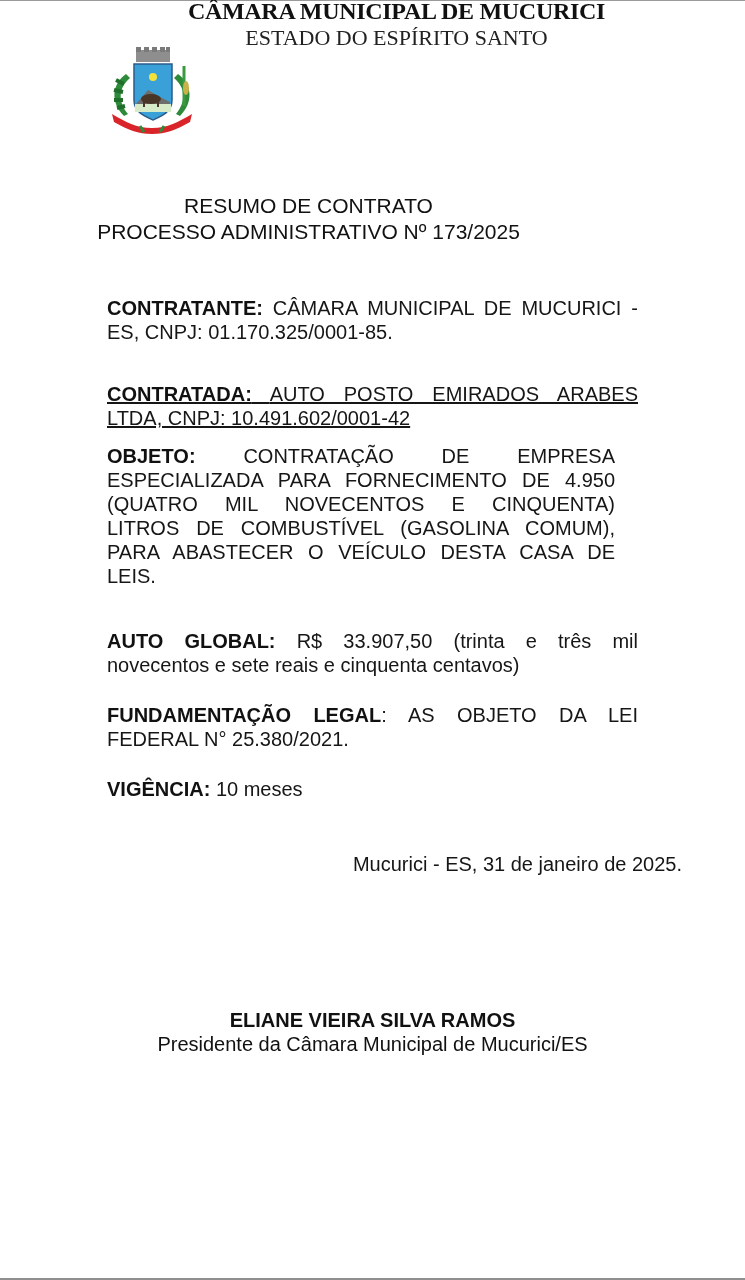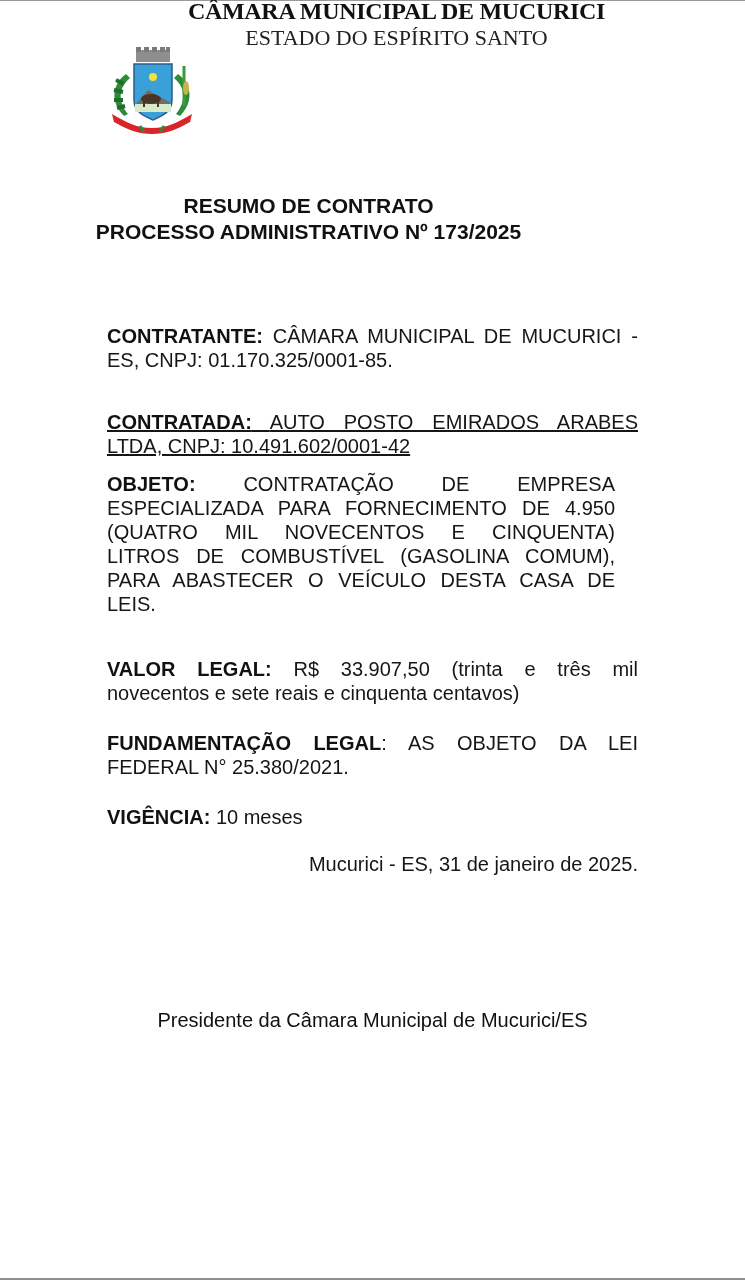--- a/index.html
+++ b/index.html
@@ -40,39 +40,39 @@
       font-size: 22px;
       line-height: 26px;
       color: #222;
     }
     .crest {
       position: absolute; left: 106px; top: 44px; width: 92px; height: 90px;
     }
     .heading {
       position: absolute; left: 0; width: 617px; top: 193px;
       text-align: center;
-      font-weight: bold;
+      font-weight: normal;
       font-size: 21px;
       line-height: 26px;
     }
     .block {
       position: absolute; left: 107px;
       font-size: 20px;
       line-height: 24px;
       text-align: justify;
       color: #161616;
-      margin-top: 28px;
     }
     .block b { font-weight: bold; color: #111; }
     .justify-last { text-align-last: justify; }
     .date-line {
       position: absolute; left: 0; width: 638px; top: 852px;
       text-align: right;
       font-size: 20px; line-height: 24px;
       color: #161616;
+      padding-left: 44px;
     }
     .signer {
       position: absolute; left: 0; width: 745px; top: 1008px;
       text-align: center;
       font-size: 20px; line-height: 24px;
     }
     .signer .name { font-weight: bold; color: #111; }
   </style>
 </head>
 <body>
@@ -130,32 +130,33 @@
 <div class="block" style="top:444px; width:508px;">
   <div class="justify-last"><b>OBJETO:</b> <span>CONTRATAÇÃO DE EMPRESA</span></div>
   <div class="justify-last">ESPECIALIZADA PARA FORNECIMENTO DE 4.950</div>
   <div class="justify-last">(QUATRO MIL NOVECENTOS E CINQUENTA)</div>
   <div class="justify-last">LITROS DE COMBUSTÍVEL (GASOLINA COMUM),</div>
   <div class="justify-last">PARA ABASTECER O VEÍCULO DESTA CASA DE</div>
   <div>LEIS.</div>
 </div>
 
 <div class="block" style="top:629px; width:531px;">
-  <div class="justify-last"><b>VALOR LEGAL:</b> <span>R$ 33.907,50 (trinta e três mil</span></div>
+  <div class="justify-last"><b>AUTO GLOBAL:</b> <span>R$ 33.907,50 (trinta e três mil</span></div>
   <div>novecentos e sete reais e cinquenta centavos)</div>
 </div>
 
 <div class="block" style="top:703px; width:531px;">
   <div class="justify-last"><b>FUNDAMENTAÇÃO LEGAL</b><span>:</span> <span>AS OBJETO DA LEI</span></div>
   <div>FEDERAL N° 25.380/2021.</div>
 </div>
 
 <div class="block" style="top:777px; width:531px;">
   <div><b>VIGÊNCIA:</b> <span>10 meses</span></div>
 </div>
 
 <div class="date-line">Mucurici - ES, 31 de janeiro de 2025.</div>
 
 <div class="signer">
+  <div class="name">ELIANE VIEIRA SILVA RAMOS</div>
   <div>Presidente da Câmara Municipal de Mucurici/ES</div>
 </div>
 
 <div class="edge-bottom"></div>
 
 </body></html>

